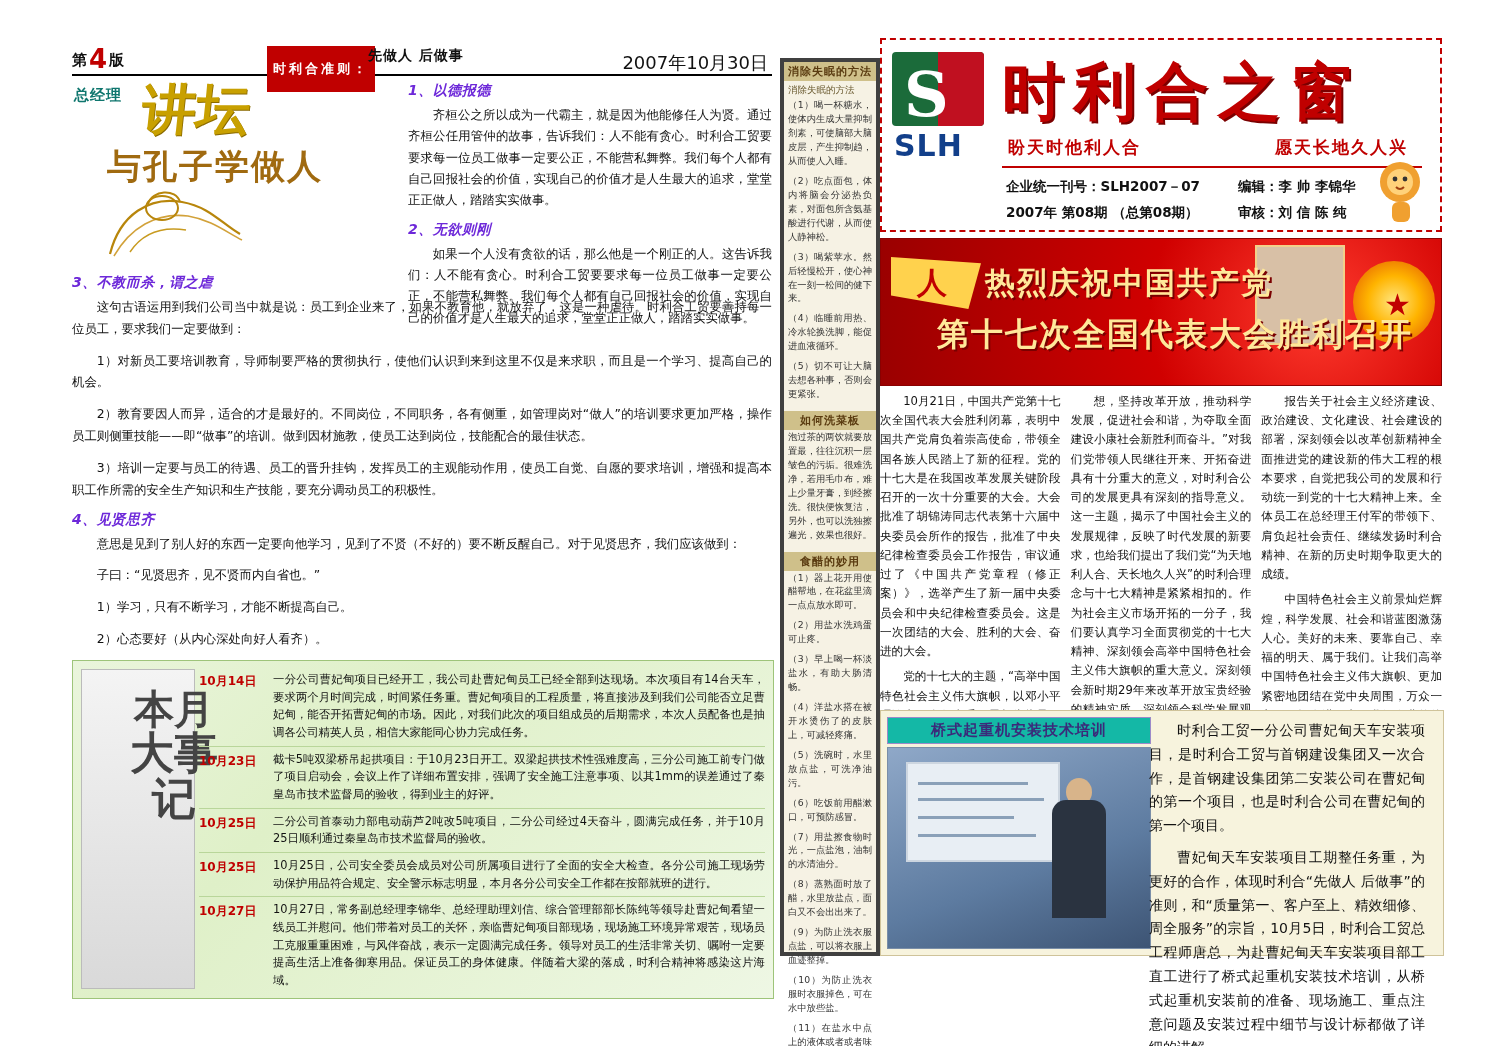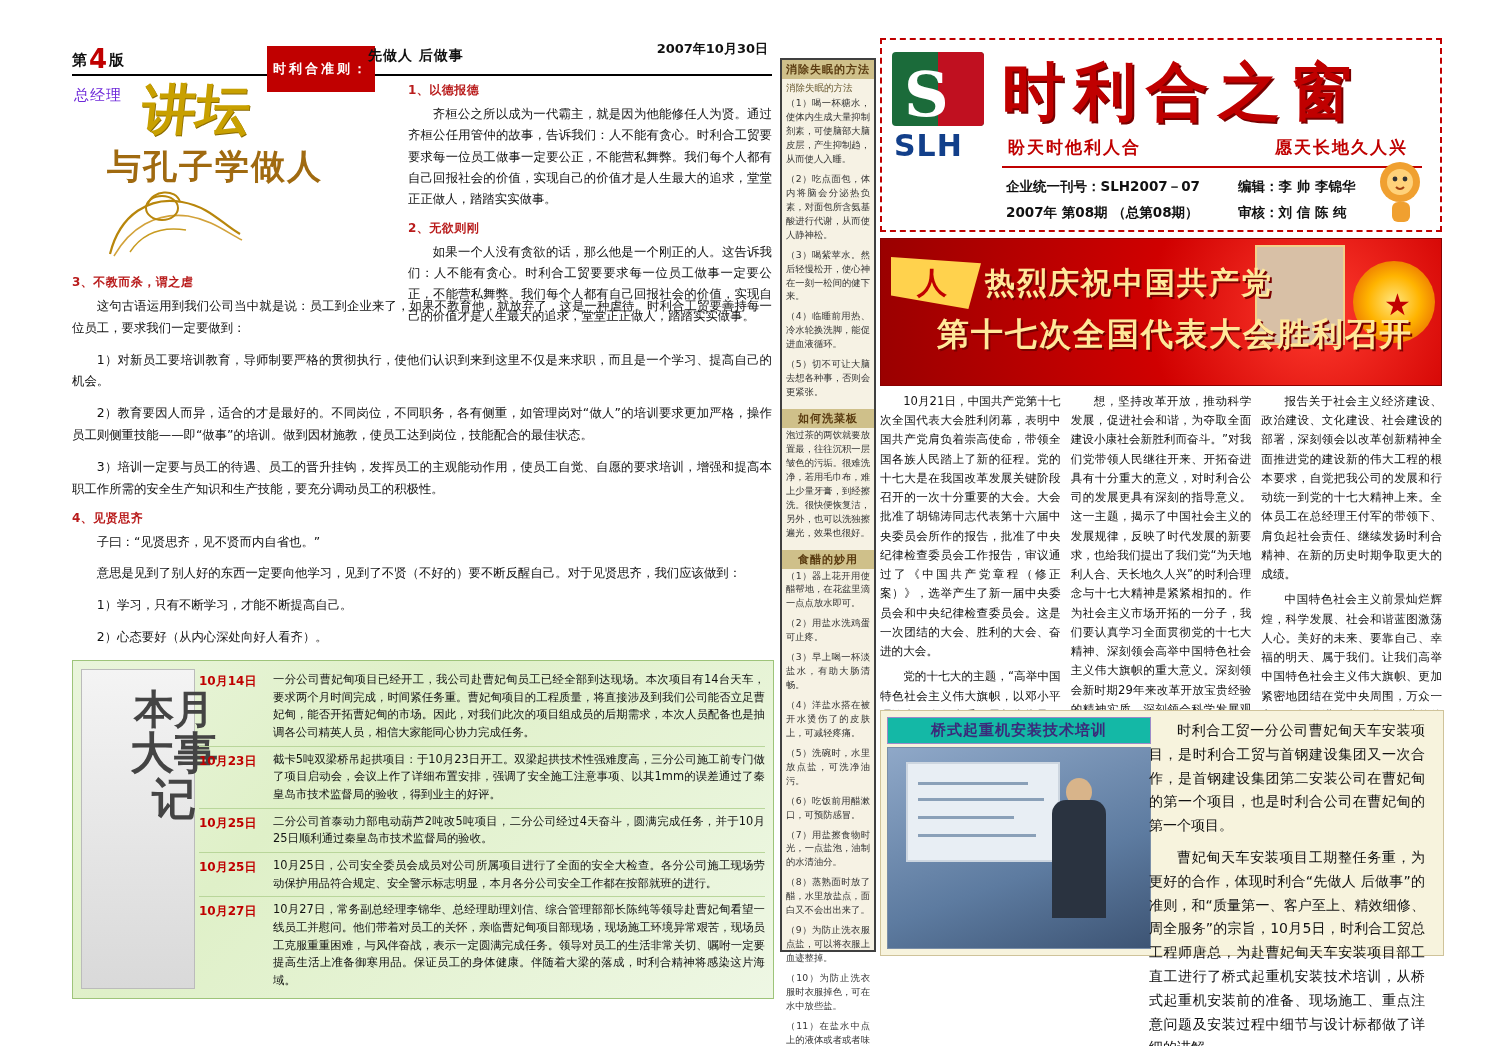--- a/index.html
+++ b/index.html
@@ -6,54 +6,54 @@
   body{width:1511px;height:1046px;font-family:"DejaVu Sans","Liberation Sans",sans-serif;color:#111;overflow:hidden;}
   .page{position:relative;width:1511px;height:1046px;background:#fff;}
 
   
   .left-page{position:absolute;left:72px;top:40px;width:700px;height:965px;background:#fff;}
   .lp-header{position:relative;height:34px;border-bottom:2px solid #000;}
   .pg-label{position:absolute;left:0;top:4px;font-size:15px;font-weight:bold;}
   .pg-num{font-size:26px;color:#c00000;font-weight:bold;vertical-align:-3px;padding:0 2px;}
   .hdr-badge{position:absolute;left:195px;top:6px;background:#c00000;color:#fff;font-size:13px;font-weight:bold;padding:14px 6px;letter-spacing:3px;}
   .hdr-motto{position:absolute;left:296px;top:7px;font-size:14px;font-weight:bold;letter-spacing:1px;}
-  .hdr-date{position:absolute;right:4px;top:0;font-size:13px;font-weight:bold;}
+  .hdr-date{position:absolute;right:4px;top:11px;font-size:18px;font-weight:normal;}
 
   .lp-body{position:relative;margin-top:6px;height:915px;}
 
   
   .title-art{position:absolute;left:0;top:0;width:320px;height:180px;}
-  .t-small{position:absolute;left:2px;top:4px;font-size:15px;font-weight:normal;color:#6d28d9;letter-spacing:1px;}
+  .t-small{position:absolute;left:2px;top:4px;font-size:15px;font-weight:bold;color:#0f766e;letter-spacing:1px;}
   .t-brush{position:absolute;left:70px;top:-8px;font-size:54px;font-weight:bold;color:#c8a000;font-family:"DejaVu Serif","Liberation Serif",serif;transform:skewX(-6deg);text-shadow:1px 1px 0 #8a6a00;}
   .t-main{position:absolute;left:35px;top:62px;font-size:34px;font-weight:bold;color:#a06a10;letter-spacing:2px;font-family:"DejaVu Serif",serif;}
   .t-figure{position:absolute;left:18px;top:92px;width:180px;height:88px;}
   .t-figure svg{display:block;}
 
   .col-r{position:absolute;left:336px;top:0;width:364px;}
-  .sec-h{font-size:12px;font-weight:bold;color:#b91c1c;margin:0 0 4px 0;letter-spacing:0.5px;}
+  .sec-h{font-size:14px;font-weight:bold;color:#6d28d9;margin:0 0 4px 0;letter-spacing:0.5px;font-style:italic;}
   .ptxt{font-size:12.4px;line-height:1.72;text-align:justify;margin:0 0 10px 0;text-indent:2em;}
 
   .full-block{position:absolute;left:0;top:192px;width:700px;}
   .full-block .ptxt{font-size:12.4px;line-height:1.76;}
 
   
   .events{position:absolute;left:0;top:578px;width:700px;height:337px;background:linear-gradient(135deg,#eaf5dc 0%,#dff0c8 35%,#eef7e4 100%);border:1px solid #9ec47a;}
   .ev-left{position:absolute;left:8px;top:8px;width:112px;height:318px;background:linear-gradient(180deg,#f4f4f4,#d9d9d9);border:1px solid #bbb;}
   .ev-vert{position:absolute;left:10px;top:18px;width:92px;color:#444;font-family:"DejaVu Serif",serif;margin-left:36px;}
   .ev-vert span{display:block;text-align:center;font-weight:bold;}
   .ev-v1{font-size:40px;line-height:1.05;}
   .ev-v2{font-size:44px;line-height:1.05;}
   .ev-rows{position:absolute;left:126px;top:6px;width:566px;}
   .ev-row{display:flex;border-bottom:1px solid #b9d69a;padding:4px 0;}
   .ev-row:last-child{border-bottom:none;}
   .ev-date{width:74px;flex:0 0 74px;color:#c00000;font-size:12px;font-weight:bold;padding-top:2px;}
   .ev-text{flex:1;font-size:11.4px;line-height:1.55;text-align:justify;}
 
   
-  .mid-col{position:absolute;left:780px;top:58px;width:92px;height:890px;background:#f6f2e4;border:2px solid #404040;}
+  .mid-col{position:absolute;left:780px;top:58px;width:92px;height:890px;background:#f6f2e4;border:4px solid #404040;}
   .mc-head{background:#cfc08a;color:#5a3b10;font-size:11px;font-weight:bold;text-align:center;padding:2px 0;letter-spacing:1px;}
   .mc-sub{font-size:9.5px;color:#6a5a30;padding:2px 4px;line-height:1.4;}
   .mc-txt{font-size:9.3px;line-height:1.5;padding:0 4px 6px 4px;text-align:justify;color:#333;}
   .mc-sep{height:4px;}
 
   
   .right-page{position:absolute;left:880px;top:38px;width:562px;height:962px;}
   .masthead{position:relative;height:190px;border:2px dashed #c00000;background:#fff;}
   .logo{position:absolute;left:10px;top:12px;width:96px;height:108px;}
   .logo .sq{position:absolute;left:0;top:0;width:92px;height:74px;background:#1b6b3a;border-radius:4px;}
@@ -138,22 +138,22 @@
         </div>
       </div>
 
       <div class="full-block">
         <div class="sec-h">3、不教而杀，谓之虐</div>
         <p class="ptxt">这句古语运用到我们公司当中就是说：员工到企业来了，如果不教育他，就放弃了，这是一种虐待。时利合工贸要善持每一位员工，要求我们一定要做到：</p>
         <p class="ptxt">1）对新员工要培训教育，导师制要严格的贯彻执行，使他们认识到来到这里不仅是来求职，而且是一个学习、提高自己的机会。</p>
         <p class="ptxt">2）教育要因人而异，适合的才是最好的。不同岗位，不同职务，各有侧重，如管理岗对“做人”的培训要求更加严格，操作员工则侧重技能——即“做事”的培训。做到因材施教，使员工达到岗位，技能配合的最佳状态。</p>
         <p class="ptxt">3）培训一定要与员工的待遇、员工的晋升挂钩，发挥员工的主观能动作用，使员工自觉、自愿的要求培训，增强和提高本职工作所需的安全生产知识和生产技能，要充分调动员工的积极性。</p>
         <div class="sec-h">4、见贤思齐</div>
+        <p class="ptxt">意思是见到了别人好的东西一定要向他学习，见到了不贤（不好的）要不断反醒自己。对于见贤思齐，我们应该做到：</p>
         <p class="ptxt">子曰：“见贤思齐，见不贤而内自省也。”</p>
-        <p class="ptxt">意思是见到了别人好的东西一定要向他学习，见到了不贤（不好的）要不断反醒自己。对于见贤思齐，我们应该做到：</p>
         <p class="ptxt">1）学习，只有不断学习，才能不断提高自己。</p>
         <p class="ptxt">2）心态要好（从内心深处向好人看齐）。</p>
         <p class="ptxt">3）要落实到自己的行动中，形成习惯。只有经常反省自己，才能改掉自身存在的缺点，才能净化灵魂。</p>
       </div>
 
       <div class="events">
         <div class="ev-left">
           <div class="ev-vert">
             <span class="ev-v1">本月</span>
             <span class="ev-v2">大事记</span>

